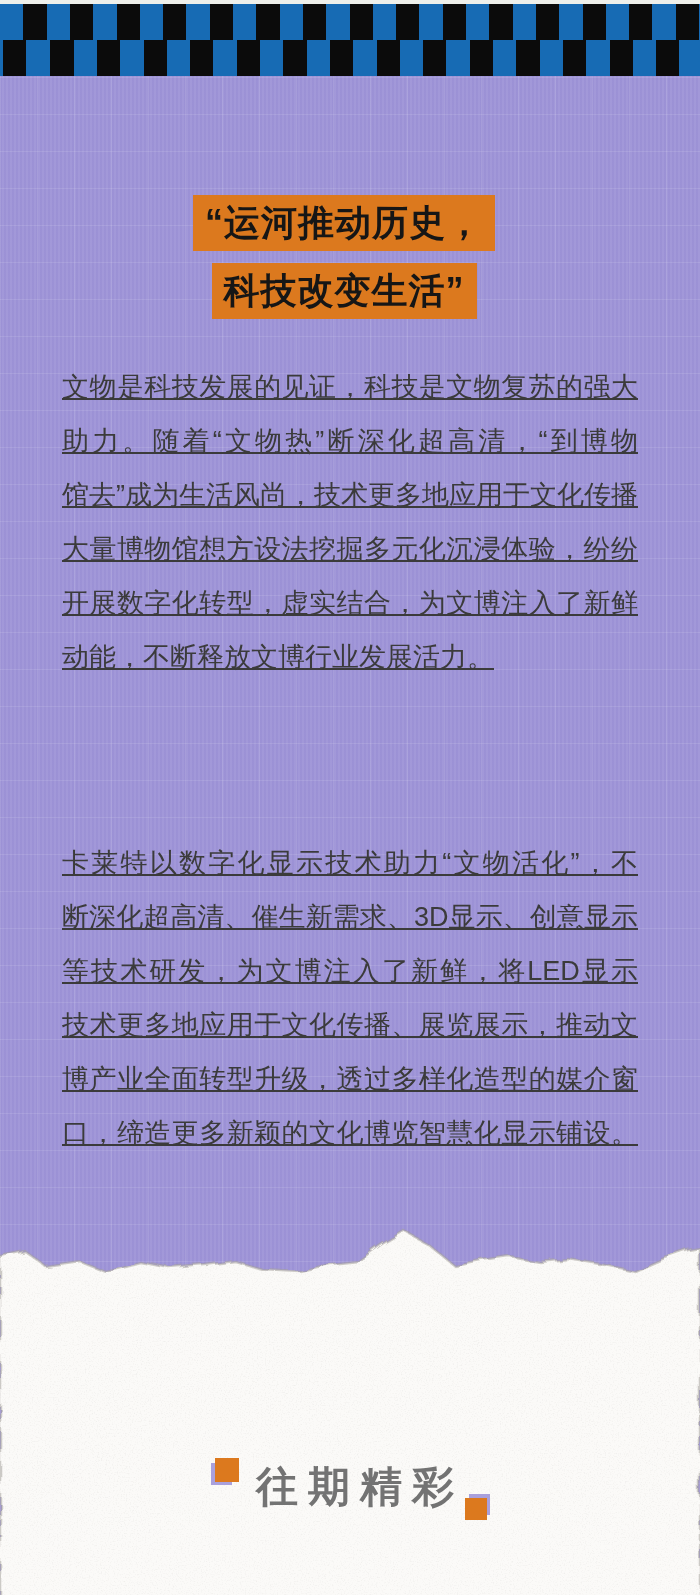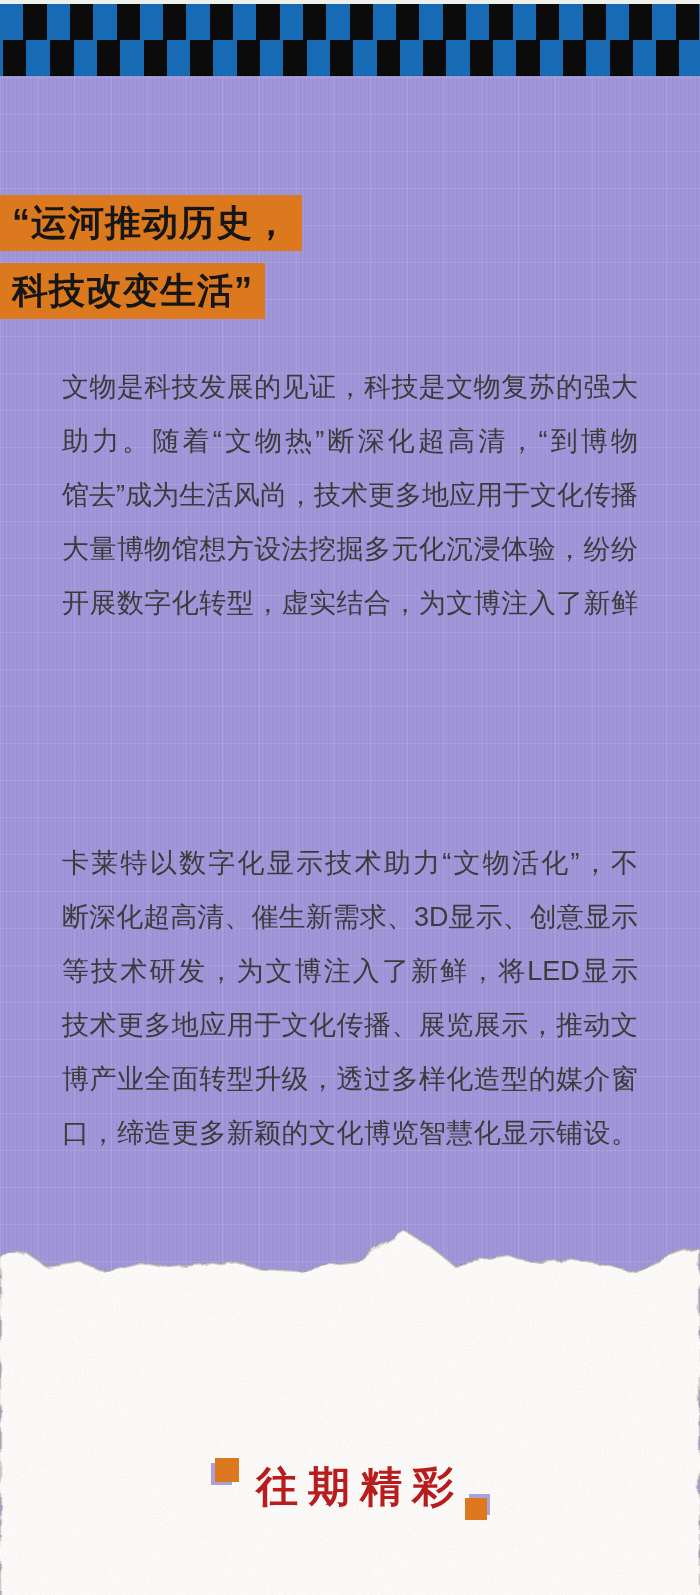--- a/index.html
+++ b/index.html
@@ -31,22 +31,22 @@
   .checker-row{
     position:absolute;left:0;width:700px;height:36px;
     background:repeating-linear-gradient(90deg,
       var(--checker-blue,#176bb4) 0 23.3px,
       var(--checker-black,#0b0b0b) 23.3px 46.6px);
   }
   .checker-row.r1{top:0;}
   .checker-row.r2{top:36px;background-position-x:27px;}
   
   .title-wrap{
-    position:absolute;left:0;top:195px;width:656px;
-    line-height:0;
+    position:absolute;left:16px;top:195px;width:656px;
+    text-align:center;line-height:0;
   }
   .title-line{
     display:inline-block;
     background:var(--accent-orange,#dc791e);
     color:var(--title-text,#161616);
     font-size:36px;font-weight:600;line-height:44px;
     padding:6px 12px;
     letter-spacing:1px;
     white-space:nowrap;
   }
@@ -57,29 +57,30 @@
     color:var(--text-dark,#3b3b3b);
   }
   .p1{top:360px;}
   .p2{top:836px;}
   .body-line{
     font-size:27px;line-height:54px;height:54px;
     white-space:nowrap;
     text-align:justify;text-align-last:justify;
     text-justify:inter-character;
     overflow:hidden;
+    text-decoration:underline;
   }
   .body-line.last-short{text-align:left;text-align-last:left;}
   
   .torn{position:absolute;left:0;top:1140px;width:700px;height:455px;z-index:2;}
   
   .footer{position:absolute;left:0;top:1440px;width:700px;height:120px;z-index:3;}
   .footer-heading{
     position:absolute;left:256px;top:26px;
-    color:#b91c1c;font-size:42px;font-weight:600;
+    color:#737373;font-size:42px;font-weight:600;
     letter-spacing:10px;line-height:1;white-space:nowrap;
   }
   .sq{position:absolute;}
   .sq.lavender{background:var(--marker-lavender,#a9a0dc);}
   .sq.orange{background:var(--accent-orange,#dc791e);}
   .m-left-shadow{left:211px;top:23px;width:21px;height:22px;}
   .m-left-orange{left:215px;top:18px;width:24px;height:24px;}
   .m-right-shadow{left:469px;top:54px;width:21px;height:21px;}
   .m-right-orange{left:465px;top:58px;width:22px;height:22px;}
 </style>
@@ -101,20 +102,21 @@
     <span class="title-line l1">“运河推动历史，</span><br>
     <span class="title-line l2">科技改变生活”</span>
   </div>
 
   <div class="paragraph p1">
     <div class="body-line">文物是科技发展的见证，科技是文物复苏的强大</div>
     <div class="body-line">助力。随着“文物热”断深化超高清，“到博物</div>
     <div class="body-line">馆去”成为生活风尚，技术更多地应用于文化传播</div>
     <div class="body-line">大量博物馆想方设法挖掘多元化沉浸体验，纷纷</div>
     <div class="body-line">开展数字化转型，虚实结合，为文博注入了新鲜</div>
+    <div class="body-line last-short">动能，不断释放文博行业发展活力。</div>
   </div>
 
   <div class="paragraph p2">
     <div class="body-line">卡莱特以数字化显示技术助力“文物活化”，不</div>
     <div class="body-line">断深化超高清、催生新需求、3D显示、创意显示</div>
     <div class="body-line">等技术研发，为文博注入了新鲜，将LED显示</div>
     <div class="body-line">技术更多地应用于文化传播、展览展示，推动文</div>
     <div class="body-line">博产业全面转型升级，透过多样化造型的媒介窗</div>
     <div class="body-line">口，缔造更多新颖的文化博览智慧化显示铺设。</div>
   </div>

